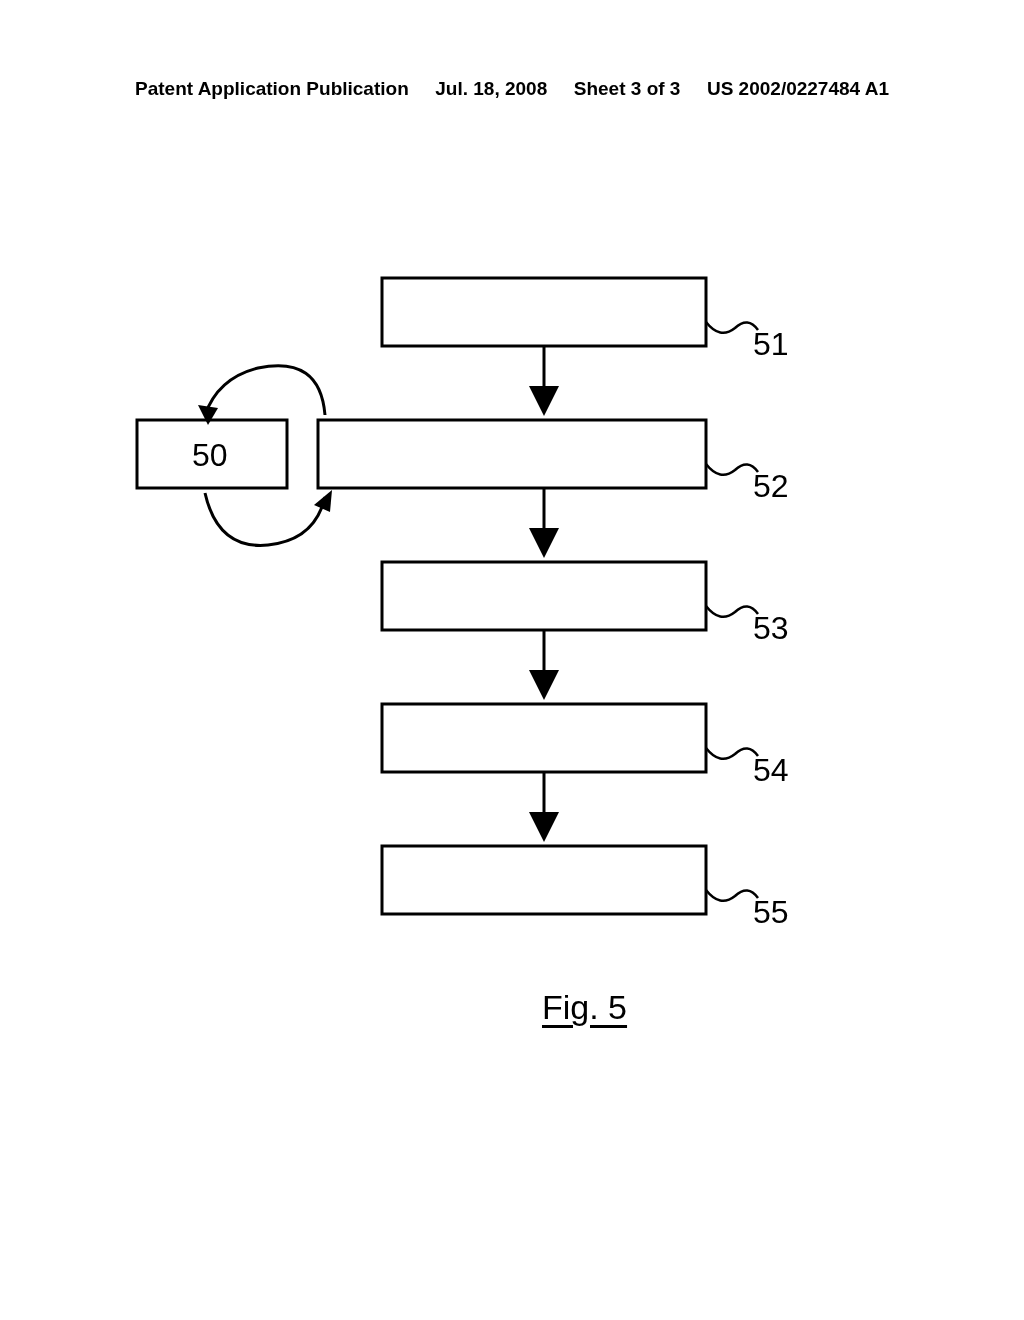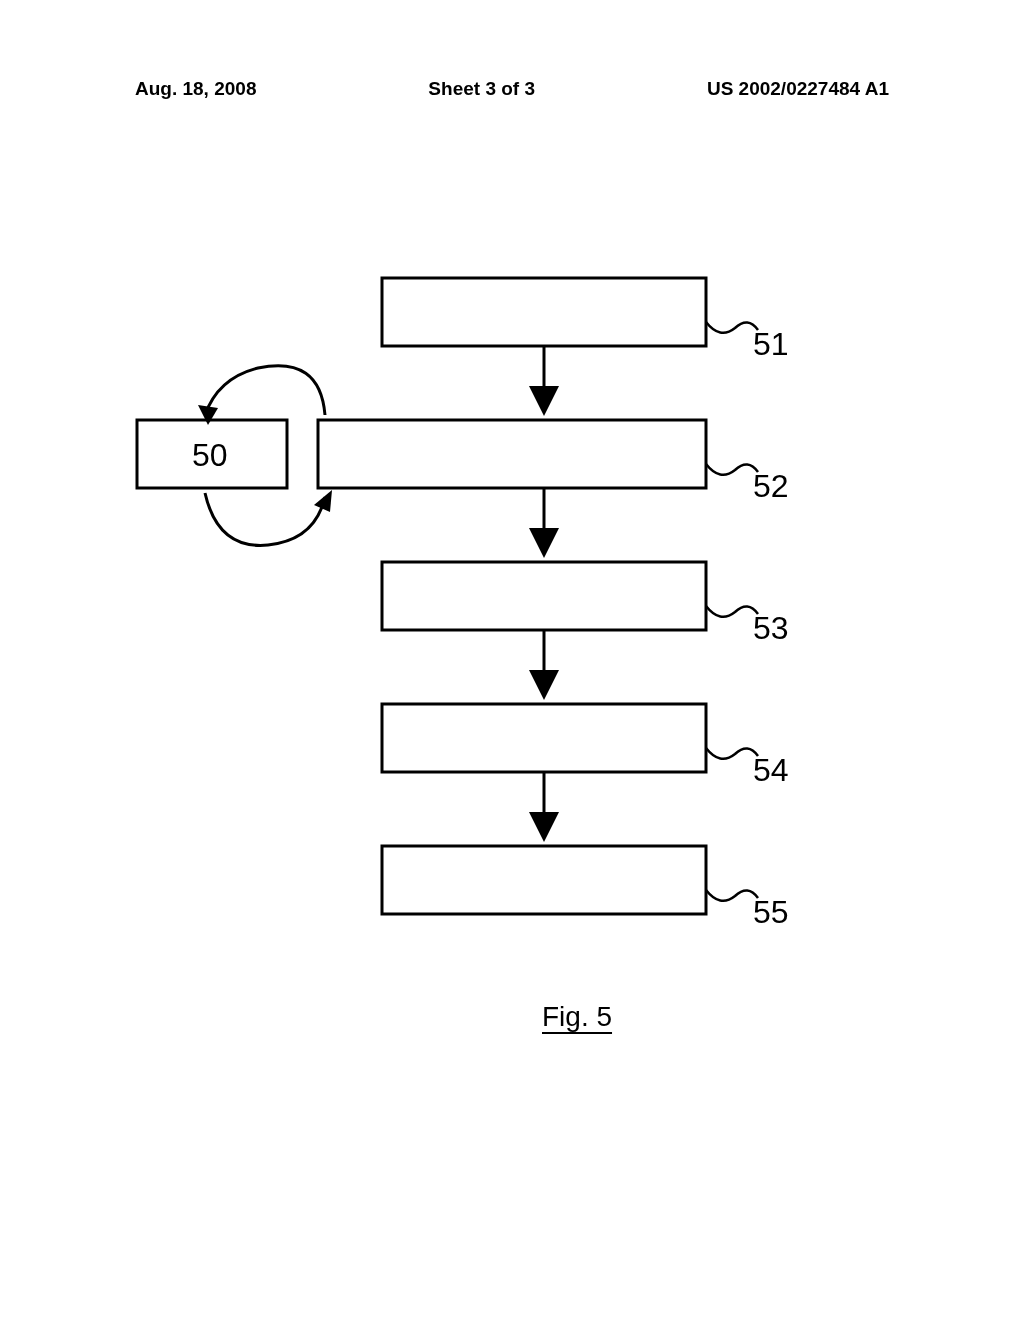--- a/index.html
+++ b/index.html
@@ -23,32 +23,32 @@
     }
     .svg-container {
       position: absolute;
       top: 0;
       left: 0;
     }
     .figure-label {
       position: absolute;
       top: 988px;
       left: 542px;
-      font-size: 28px;
+      font-size: 34px;
       font-family: Arial, sans-serif;
       text-decoration: underline;
       text-underline-offset: 6px;
-      margin-top: 13px;
     }
   </style>
 </head>
 <body>
 
 <div class="header">
-  <span>Aug. 18, 2008</span>
+  <span>Patent Application Publication</span>
+  <span>Jul. 18, 2008</span>
   <span>Sheet 3 of 3</span>
   <span>US 2002/0227484 A1</span>
 </div>
 
 <svg class="svg-container" width="1024" height="1320" viewBox="0 0 1024 1320">
   <defs>
     <marker id="arrowhead" markerWidth="12" markerHeight="12" refX="8" refY="5" orient="auto">
       <polygon points="0 0, 10 5, 0 10" fill="black"></polygon>
     </marker>
   </defs>

